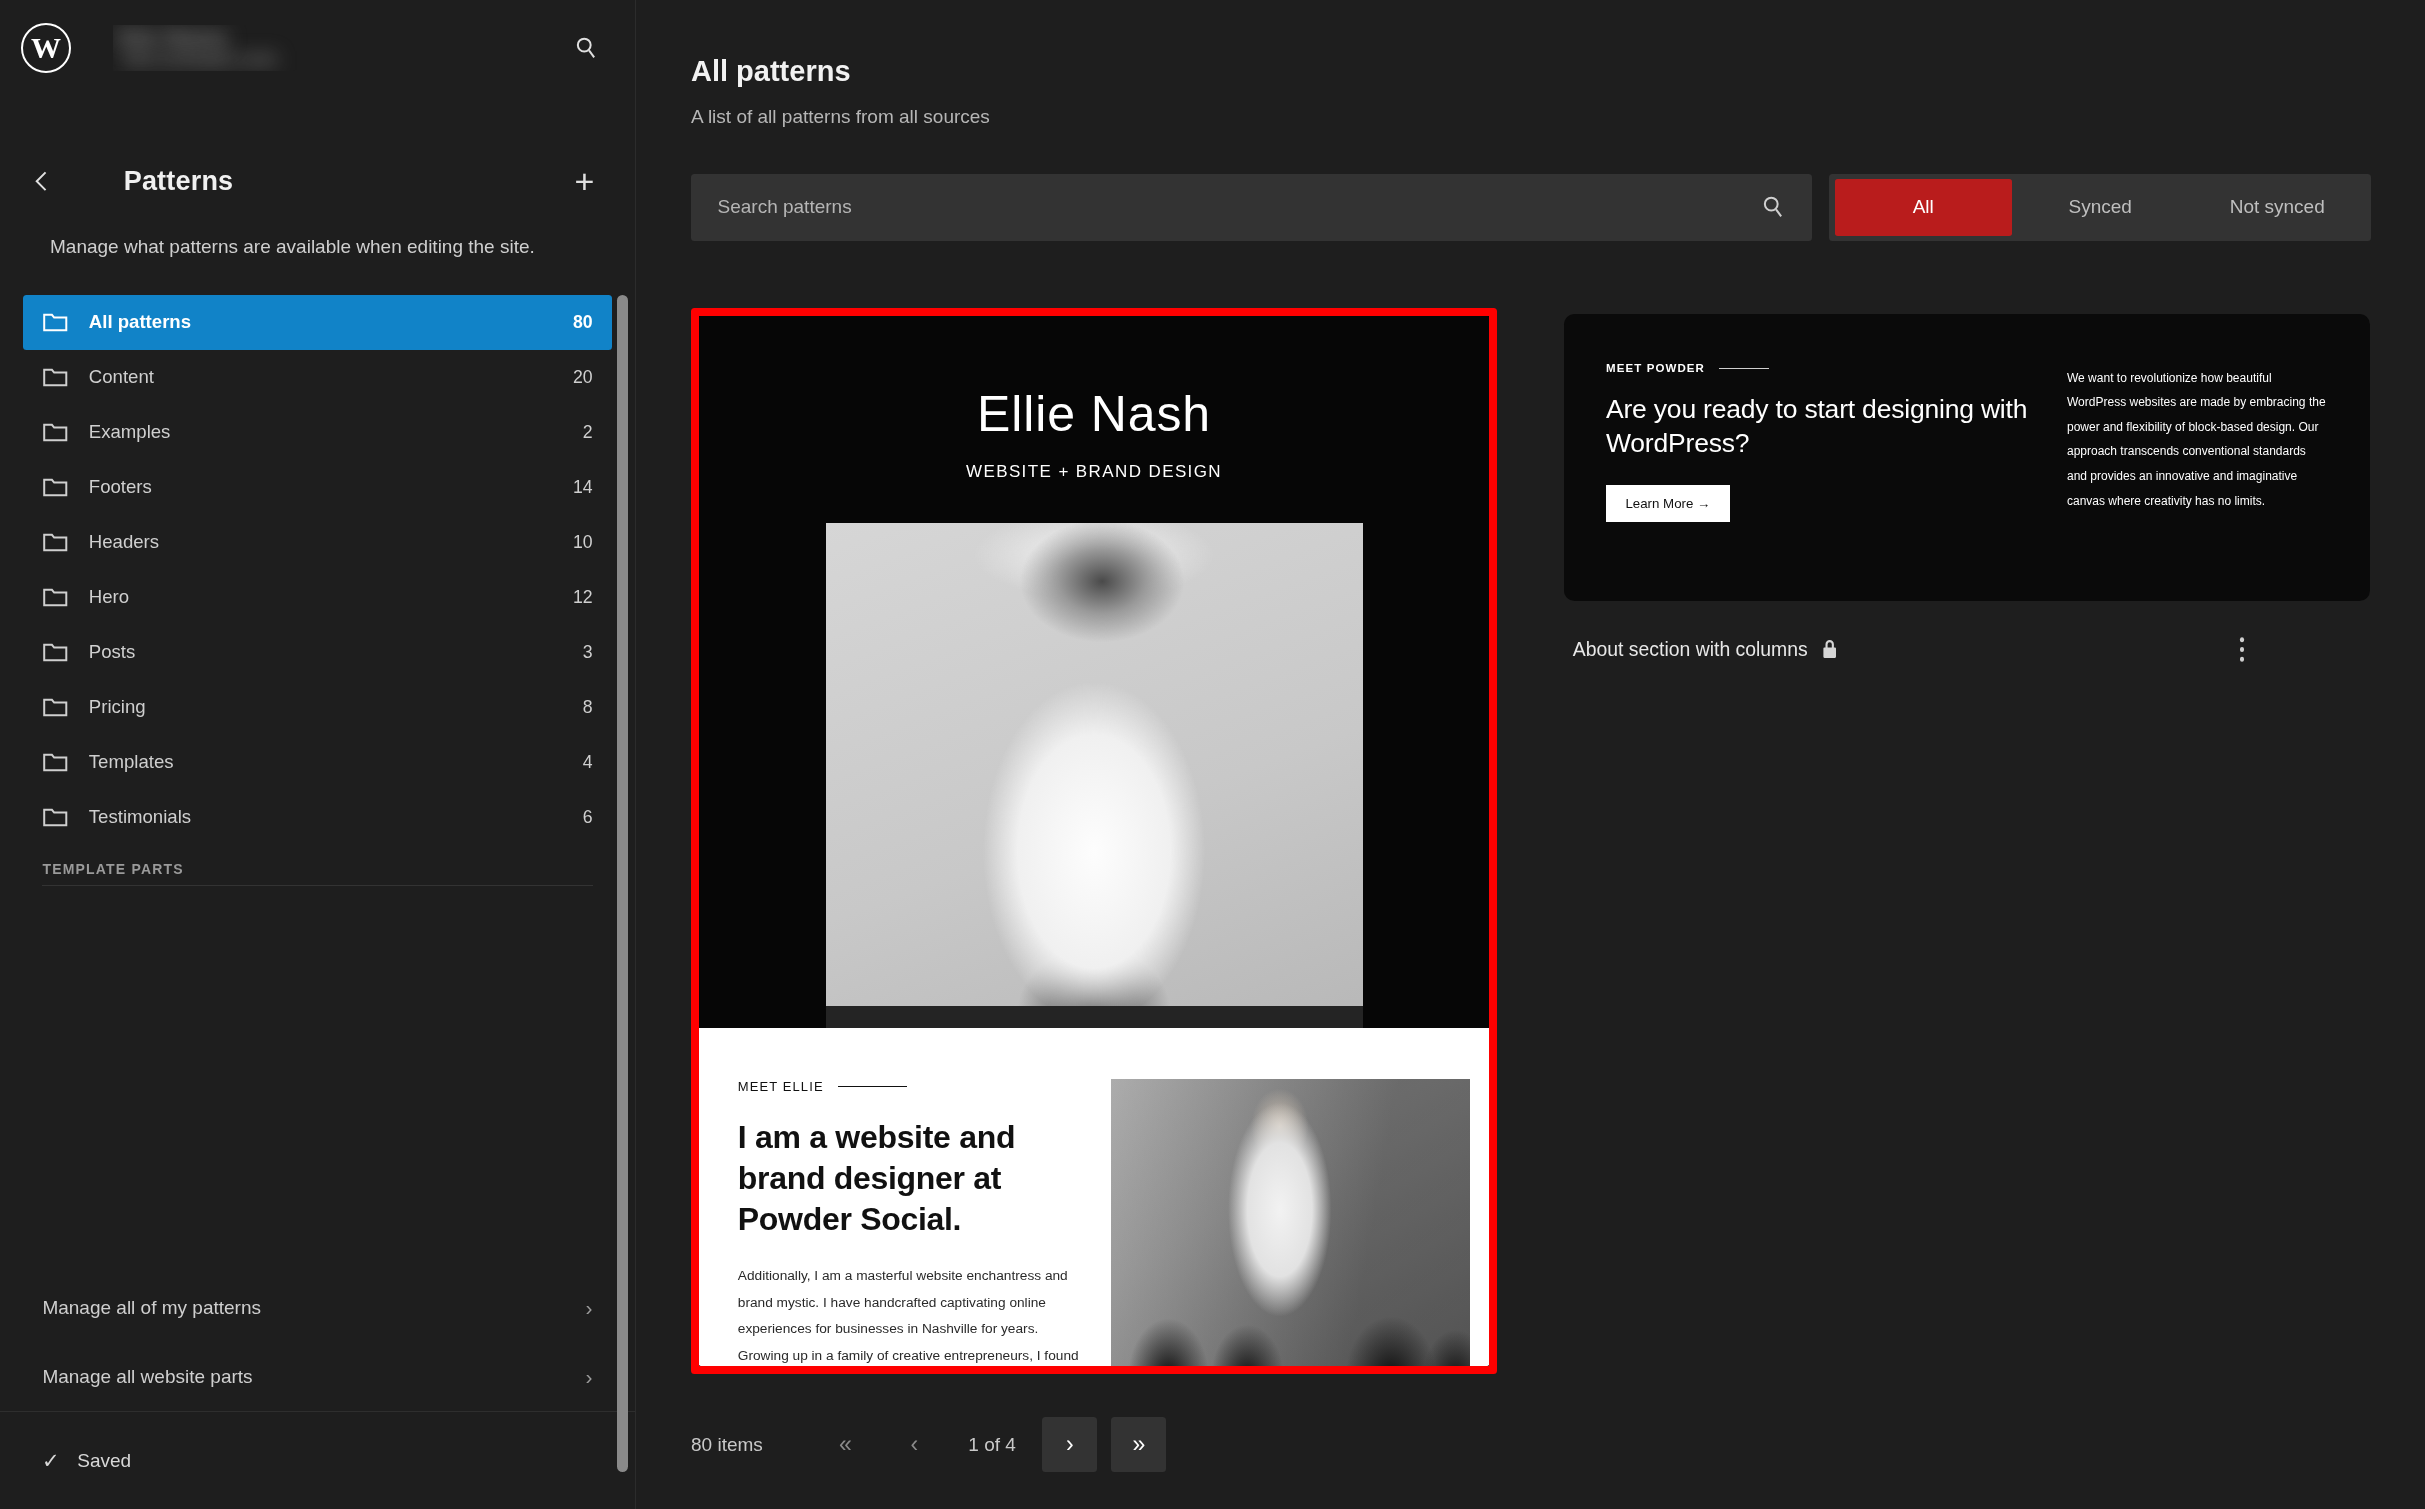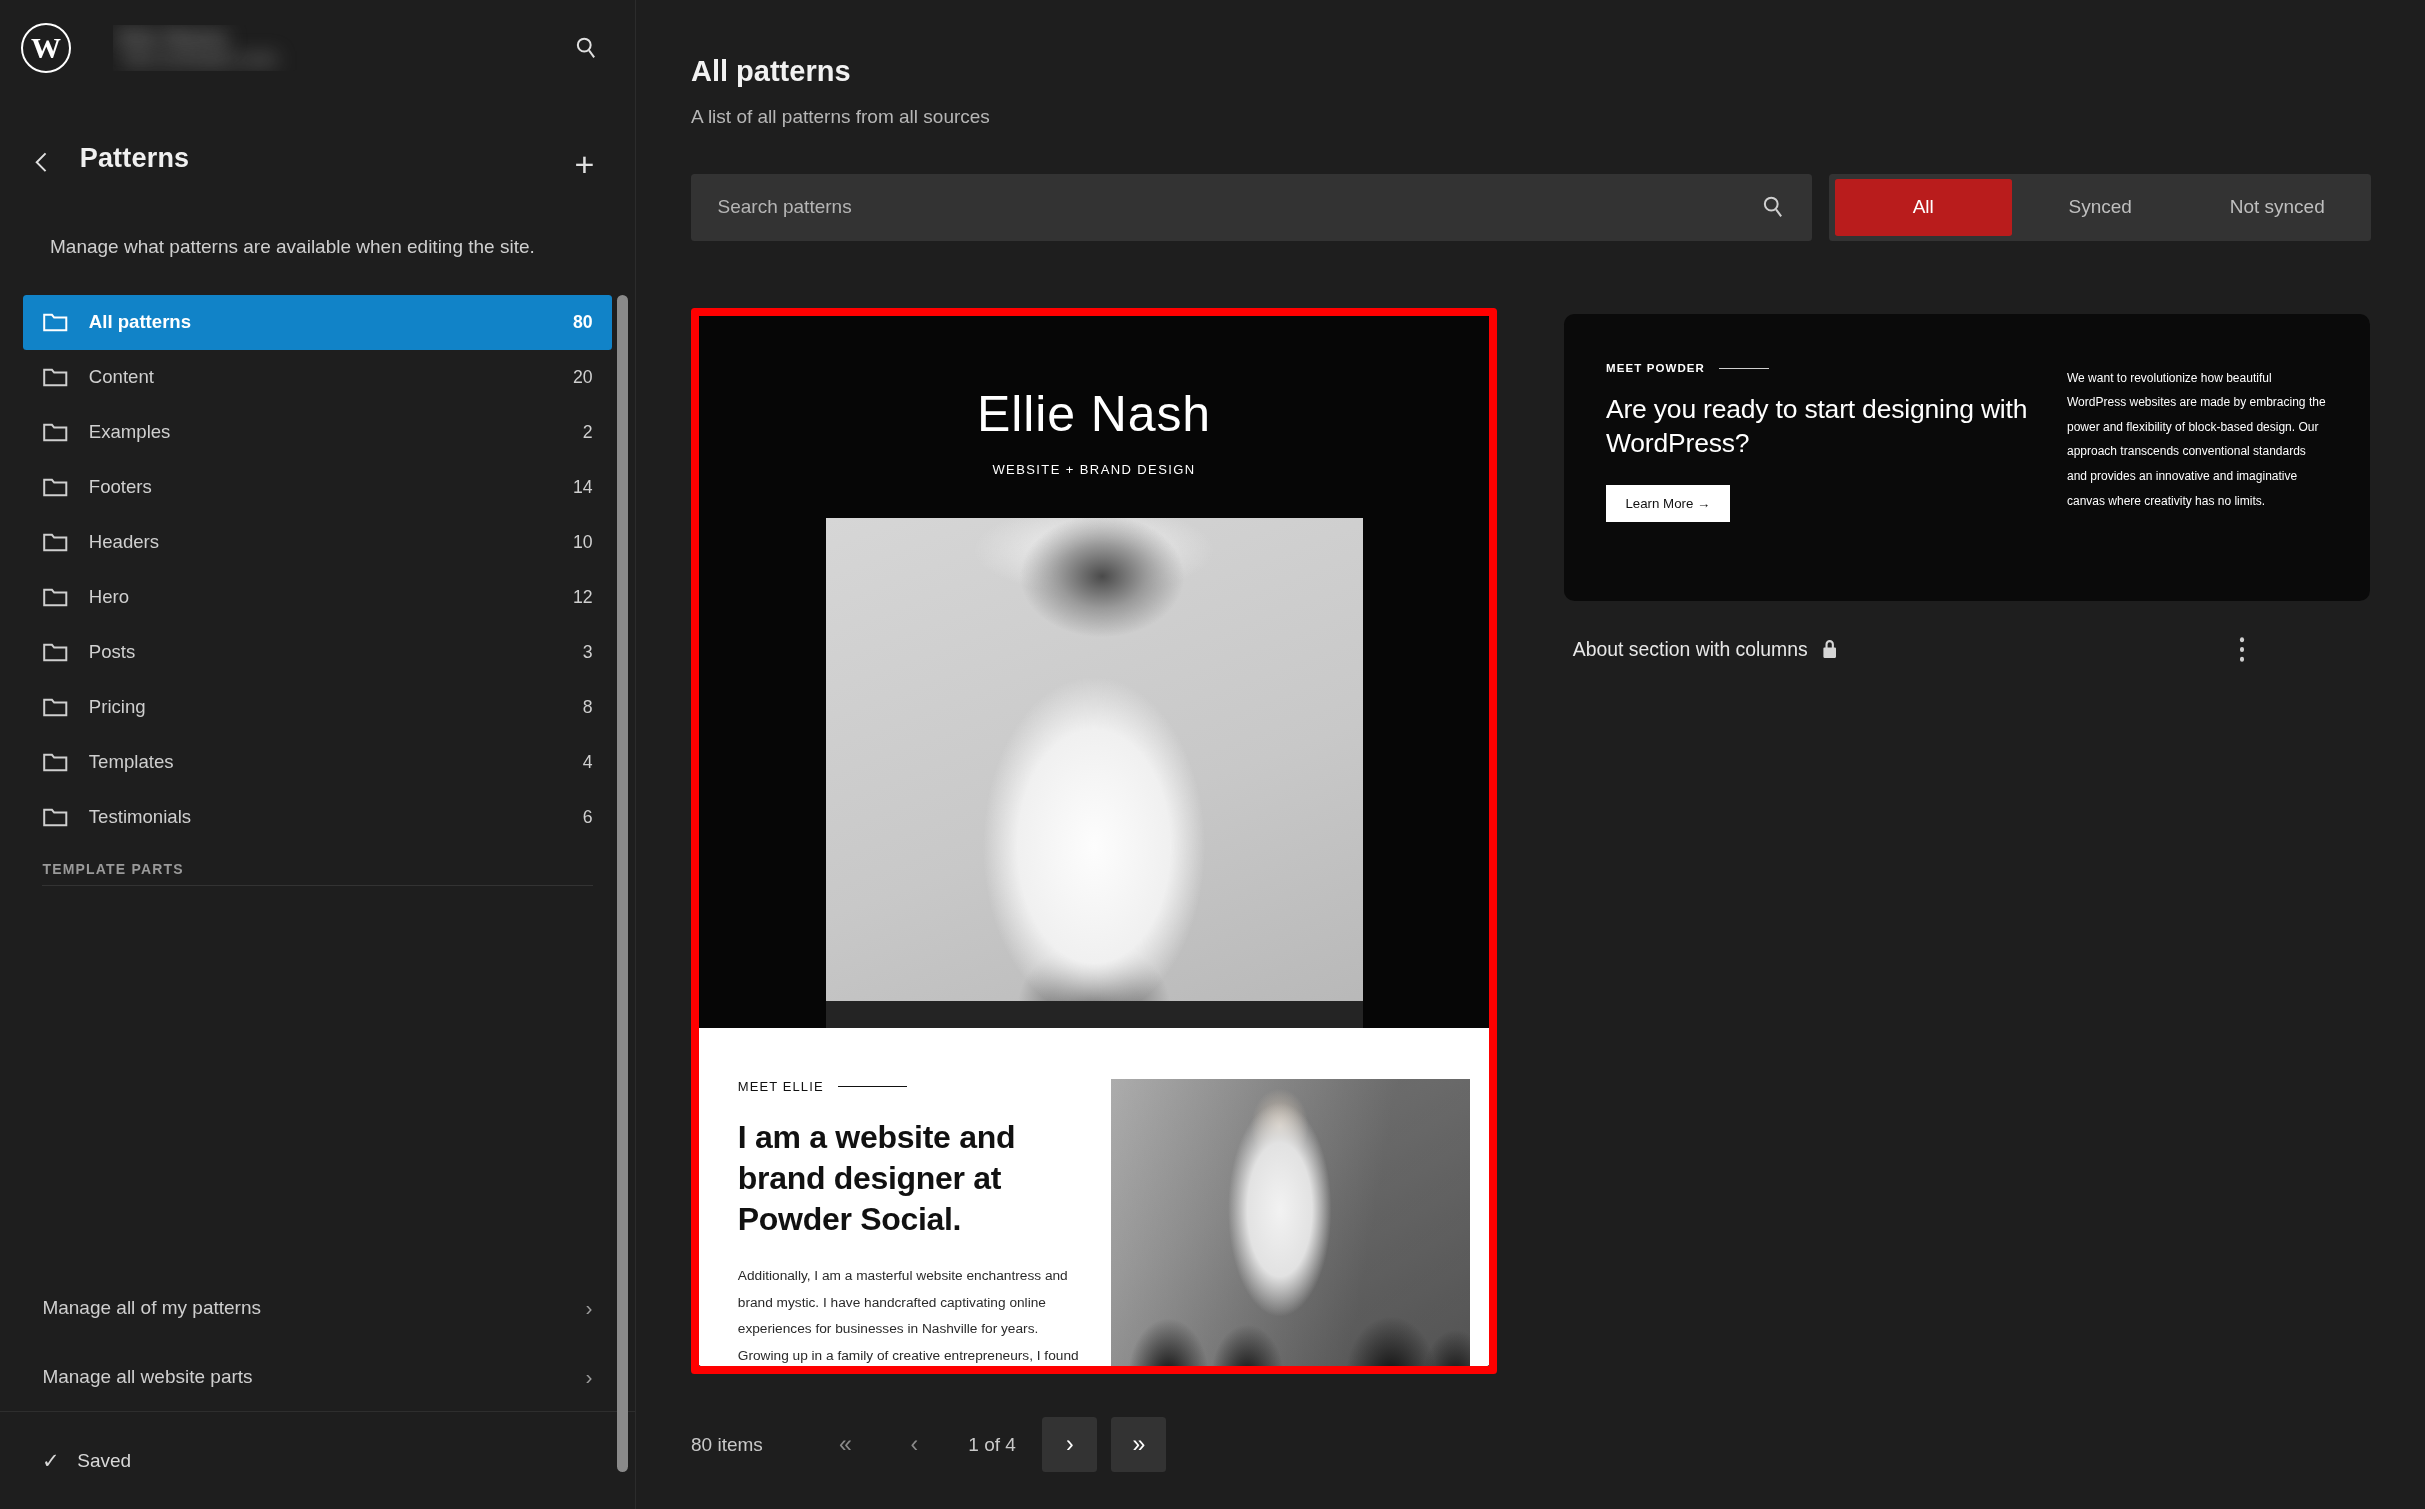--- a/index.html
+++ b/index.html
@@ -41,22 +41,22 @@
   }
   .site-name-blur .l1 { top: 0px; left: 3.5px; }
   .site-name-blur .l2 { top: 23px; left: 8.8px; font-size: 18.6px; }
   .sb-search-btn {
     position: absolute; right: 26.5px; top: 25px;
     width: 46px; height: 46px; display: flex; align-items: center; justify-content: center;
     color: #e0e0e0; cursor: pointer; border-radius: 3.5px;
   }
 
   .sb-title-row {
-    display: flex; align-items: flex-start; padding: 0 30px 0 23px;
-    height: 76px; margin-top: 48px;
+    display: flex; align-items: center; padding: 0 30px 0 23px;
+    height: 76px; margin-top: 48px; gap: 44px;
   }
   .sb-back {
     width: 39px; height: 39px; display: flex; align-items: center; justify-content: center;
     color: #e0e0e0; cursor: pointer; flex: 0 0 39px;
   }
   .sb-title {
     font-size: 27px; font-weight: 700; color: #f0f0f0;
     margin-left: 17.7px; letter-spacing: 0.2px;
   }
   .sb-add {
@@ -155,21 +155,21 @@
   }
   .card1-inner {
     position: absolute; inset: 0; background: #060606;
     border-radius: 1.8px; overflow: hidden;
   }
   .ellie-name {
     text-align: center; color: #fff; font-size: 50px; font-weight: 300;
     letter-spacing: 0.9px; margin-top: 69px; font-family: "Liberation Sans", sans-serif;
   }
   .ellie-sub {
-    text-align: center; color: #fff; font-size: 13px; letter-spacing: 1.4px;
+    text-align: center; color: #fff; font-size: 17px; letter-spacing: 1.4px;
     margin-top: 19.4px;
   }
   .hero-photo {
     margin: 41px auto 0 auto; width: 537px; height: 530px; position: relative; overflow: hidden;
     background: linear-gradient(160deg,#d6d6d6 0%,#c8c8c8 55%,#b6b6b6 100%);
   }
   .hero-photo::before {
     content: ""; position: absolute; left: 12%; top: 0; width: 76%; height: 100%;
     background:
       radial-gradient(ellipse 28% 16% at 52% 11%, #4a4a4a 0%, #9a9a9a 38%, rgba(200,200,200,0) 72%),

